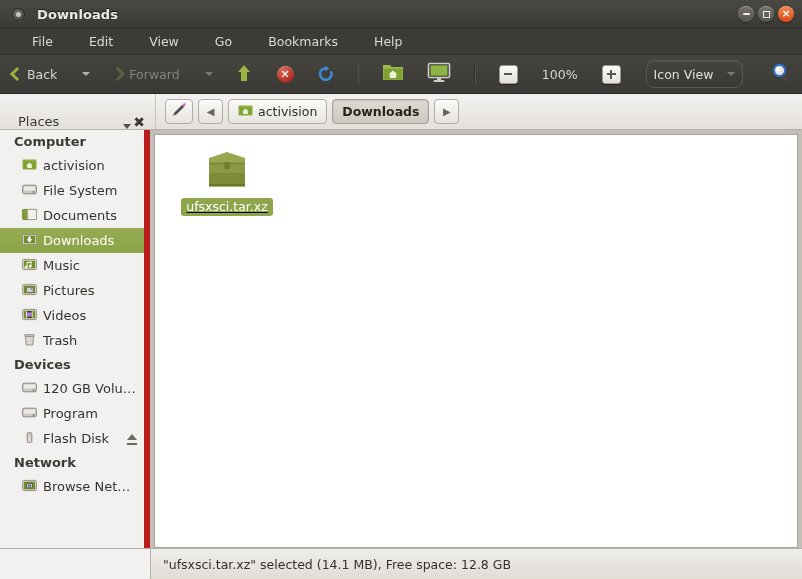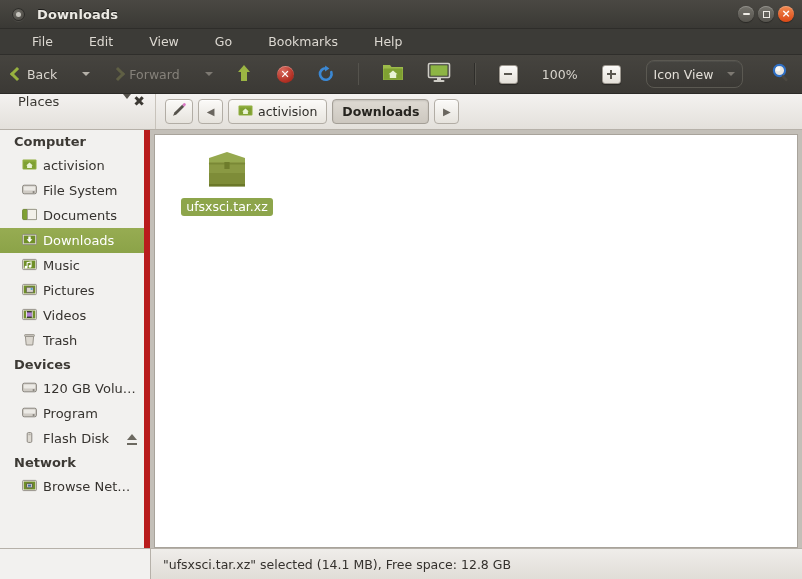--- a/index.html
+++ b/index.html
@@ -207,21 +207,21 @@
     flex: 0 0 35px;
     background: linear-gradient(to bottom, #f4f2f0 0%, #e3e0db 100%);
     border-bottom: 1px solid #b6b1a9;
     display: flex;
     align-items: center;
     padding: 0 6px;
     gap: 5px;
   }
   .sidebar-head {
     width: 150px; flex: 0 0 150px;
-    display: flex; align-items: flex-start;
+    display: flex; align-items: flex-end;
     height: 100%;
     padding-left: 12px;
     box-sizing: border-box;
     gap: 2px;
     border-right: 1px solid #c8c3bb;
     margin-right: 4px;
   }
   .sidebar-head .ttl { color: #3a3833; font-size: 13px; flex:1; }
   .small-caret {
     width: 0; height: 0;
@@ -323,20 +323,21 @@
     content:""; position:absolute; left:1px; bottom:0px;
     width:10px; height:2px; background:#6c6960;
   }
 
   .filearea-wrap {
     flex: 1 1 auto;
     padding: 4px 4px 0 4px;
     box-sizing: border-box;
     display: flex;
     min-width: 0;
+    text-decoration: underline;
   }
   .filearea {
     flex: 1 1 auto;
     background: #ffffff;
     border: 1px solid #a8a39b;
     overflow: hidden;
     position: relative;
     padding: 12px 0 0 22px;
     box-sizing: border-box;
   }

